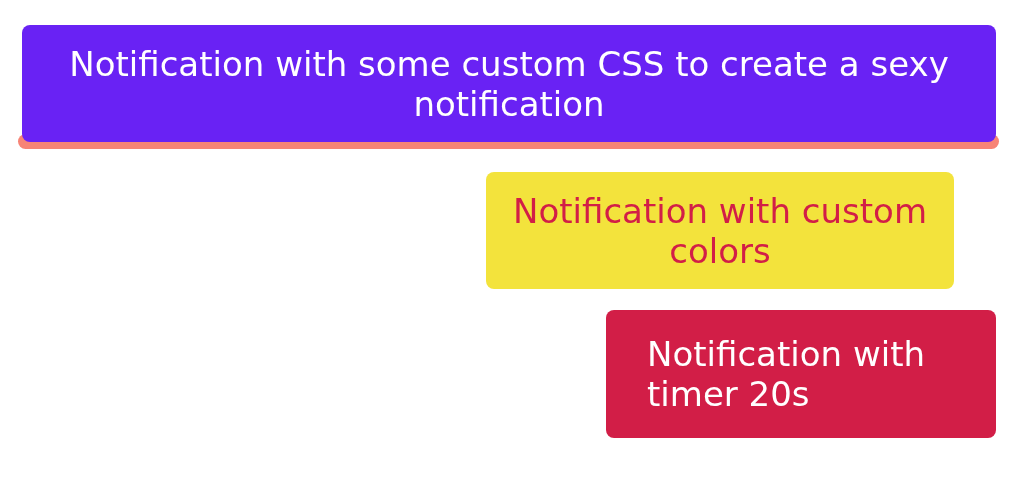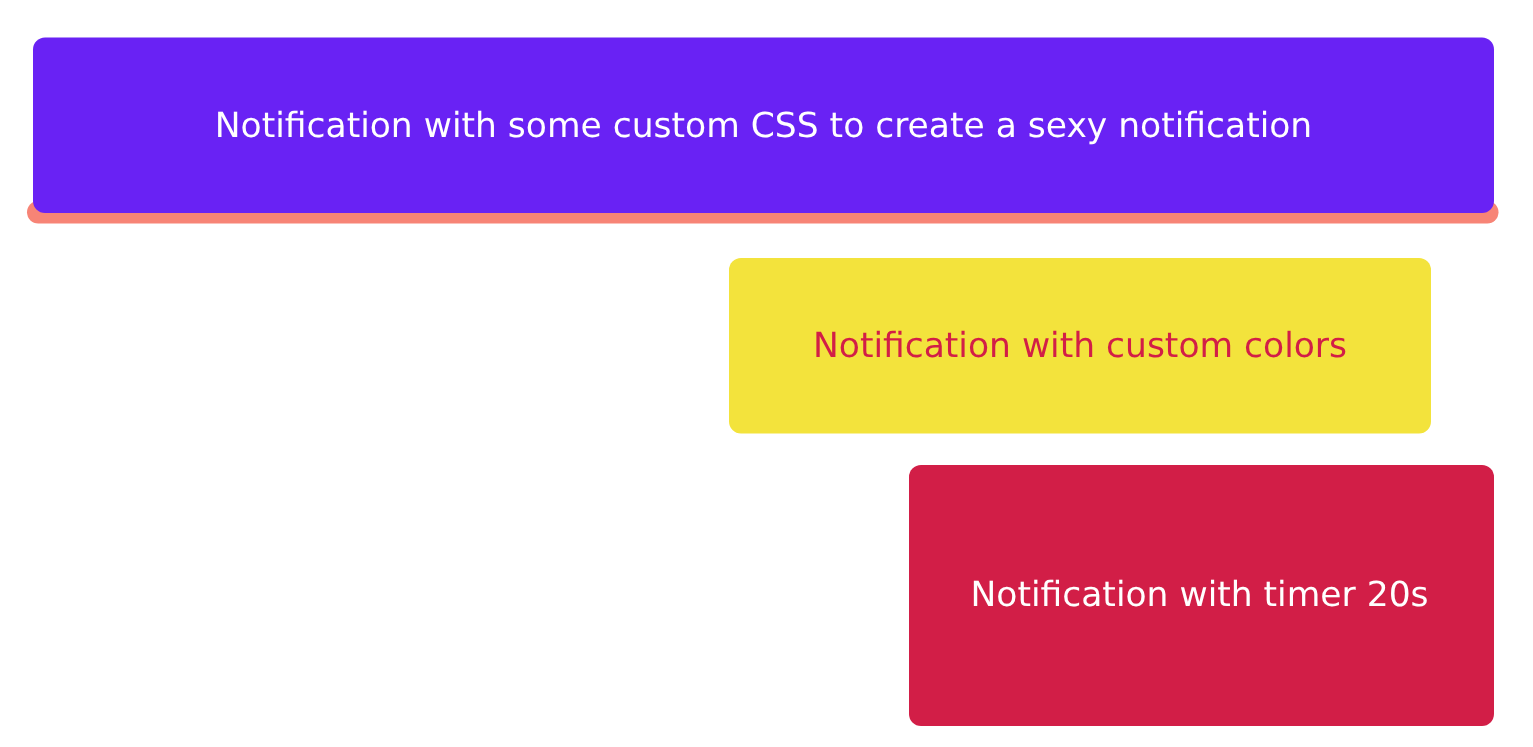--- a/index.html
+++ b/index.html
@@ -10,21 +10,21 @@
     width: 1022px;
     height: 498px;
     position: relative;
     background: #ffffff;
     overflow: hidden;
     font-family: "DejaVu Sans", sans-serif;
   }
   .toast {
     position: absolute;
     box-sizing: border-box;
-    font-size: 23px;
+    font-size: 34px;
     cursor: pointer;
   }
   .toast-body {
     position: absolute;
     inset: 0;
     z-index: 1;
     border-radius: 8px;
     display: flex;
     align-items: center;
     justify-content: center;
@@ -52,21 +52,21 @@
     left: 486px;
     top: 172px;
     width: 468px;
     height: 117px;
   }
   
   #toast-timer {
     left: 606px;
     top: 310px;
     width: 390px;
-    height: 174px;
+    height: 128px;
   }
   #toast-timer .toast-body {
     justify-content: flex-start;
     text-align: left;
     padding: 0 41px;
     line-height: 40px;
   }
 </style>
 </head>
 <body style="background: rgb(255, 255, 255);">

